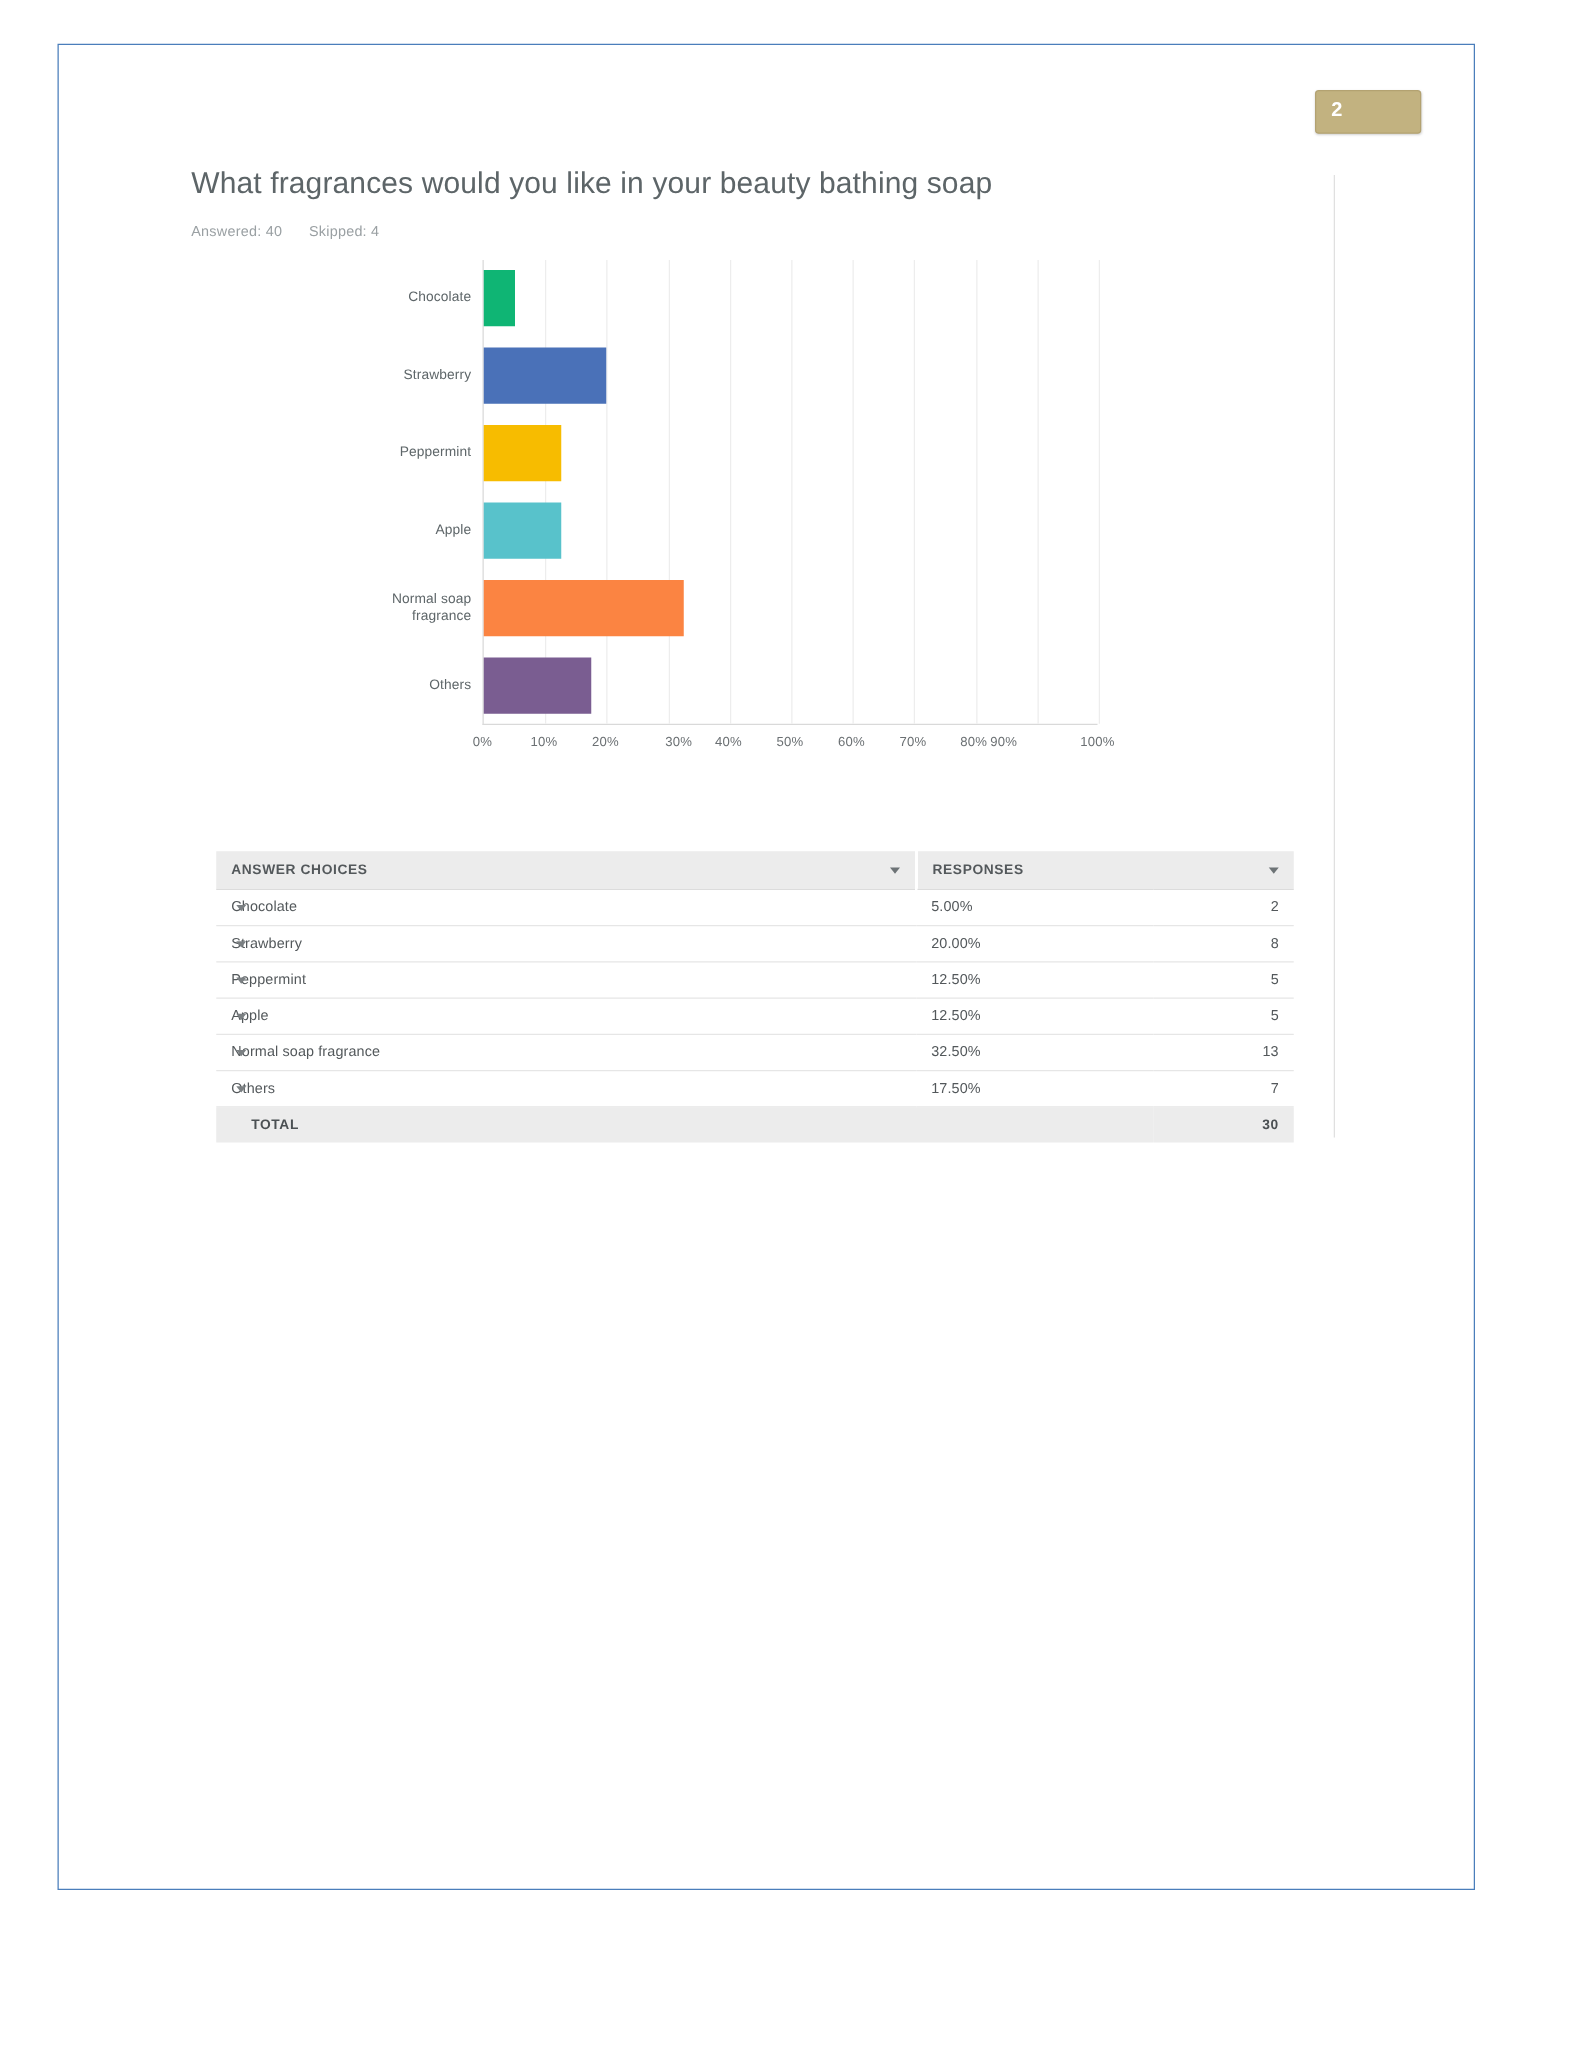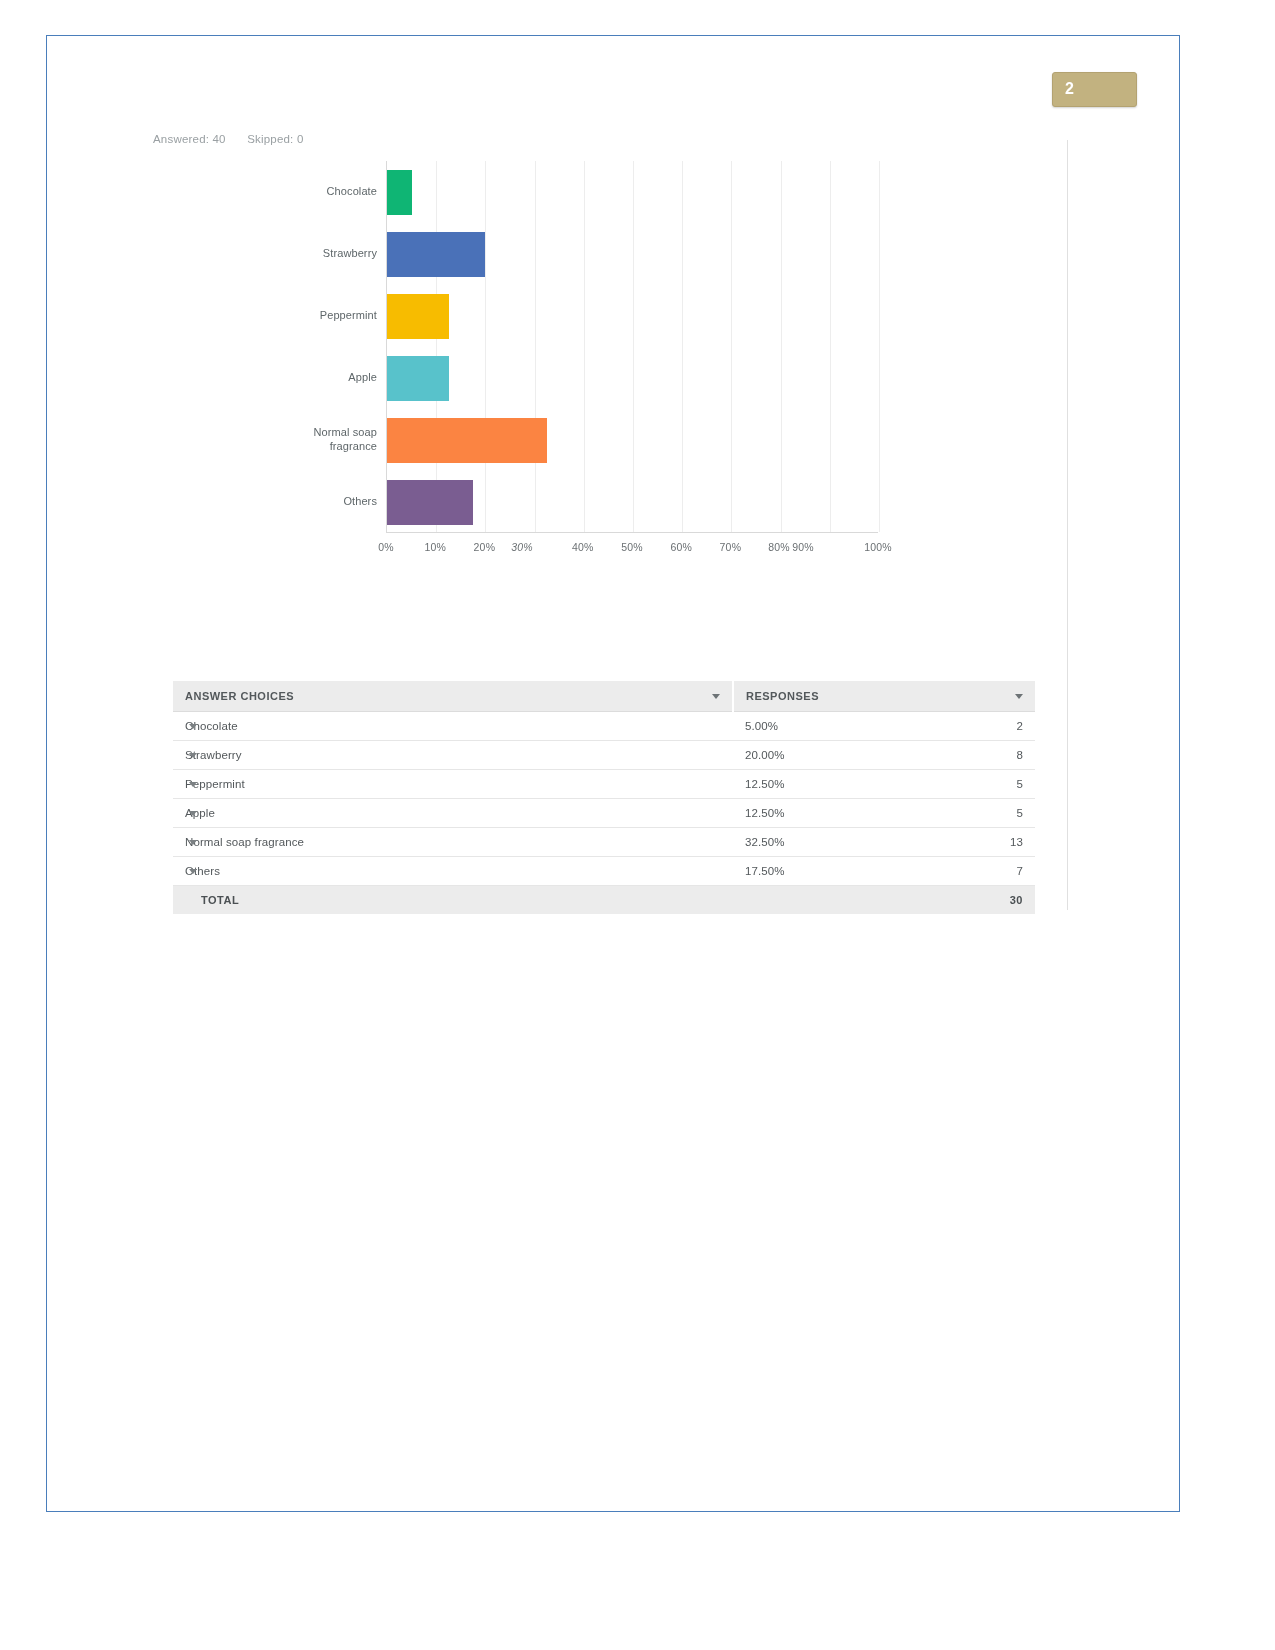--- a/index.html
+++ b/index.html
@@ -192,24 +192,25 @@
 <div class="page-frame"></div>
 
 <div class="page-badge">
   <span class="num">2</span>
 </div>
 
 <div class="content-rule"></div>
 
 <div class="content">
 
+  <h1 class="q-title">What fragrances would you like in your beauty bathing soap</h1>
 
   <div class="q-meta">
     <span>Answered: 40</span>
-    <span>Skipped: 0</span>
+    <span>Skipped: 4</span>
   </div>
 
   <div class="chart-wrap">
     <div class="chart-labels">
         <div class="cat-label" style="top: 24px;">Chocolate</div>
         <div class="cat-label" style="top: 86px;">Strawberry</div>
         <div class="cat-label" style="top: 148px;">Peppermint</div>
         <div class="cat-label" style="top: 210px;">Apple</div>
         <div class="cat-label" style="top: 265px; width: 72px; right: 8px;">Normal soap fragrance</div>
         <div class="cat-label" style="top: 334px;">Others</div>
@@ -229,21 +230,21 @@
         <div class="bar" title="Strawberry: 20%" style="top: 70.5px; left: 0px; width: 98.4px; background: rgb(74, 113, 184);"></div>
         <div class="bar" title="Peppermint: 12.5%" style="top: 132.5px; left: 0px; width: 61.5px; background: rgb(247, 188, 0);"></div>
         <div class="bar" title="Apple: 12.5%" style="top: 194.5px; left: 0px; width: 61.5px; background: rgb(88, 194, 203);"></div>
         <div class="bar" title="Normal soap fragrance: 32.5%" style="top: 256.5px; left: 0px; width: 159.9px; background: rgb(251, 132, 66);"></div>
         <div class="bar" title="Others: 17.5%" style="top: 318.5px; left: 0px; width: 86.1px; background: rgb(122, 93, 145);"></div>
       </div>
     <div class="xaxis">
         <div class="xtick" style="left: 0px;">0%</div>
         <div class="xtick" style="left: 49.2px;">10%</div>
         <div class="xtick" style="left: 98.4px;">20%</div>
-        <div class="xtick" style="left: 136px; font-style: italic;">30%</div>
+        <div class="xtick" style="left: 157px;">30%</div>
         <div class="xtick" style="left: 196.8px;">40%</div>
         <div class="xtick" style="left: 246px;">50%</div>
         <div class="xtick" style="left: 295.2px;">60%</div>
         <div class="xtick" style="left: 344.4px; text-align: center;">70%</div>
         <div class="xtick" style="left: 383px; padding-left: 20px;">80%</div>
         <div class="xtick" style="left: 417px;">90%</div>
         <div class="xtick" style="left: 492px;">100%</div>
       </div>
   </div>
 

